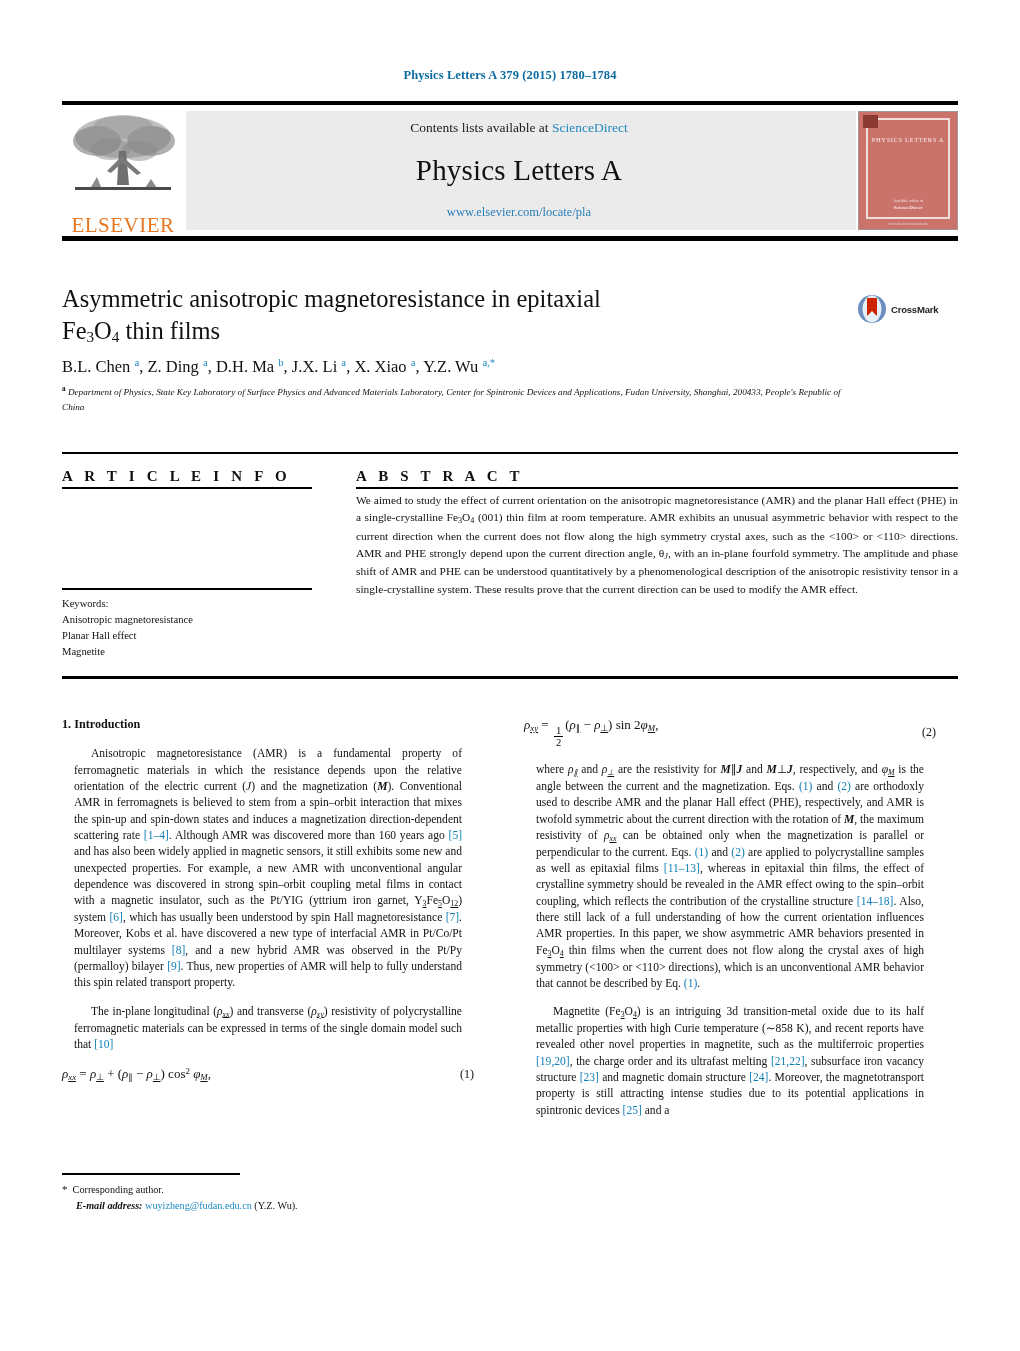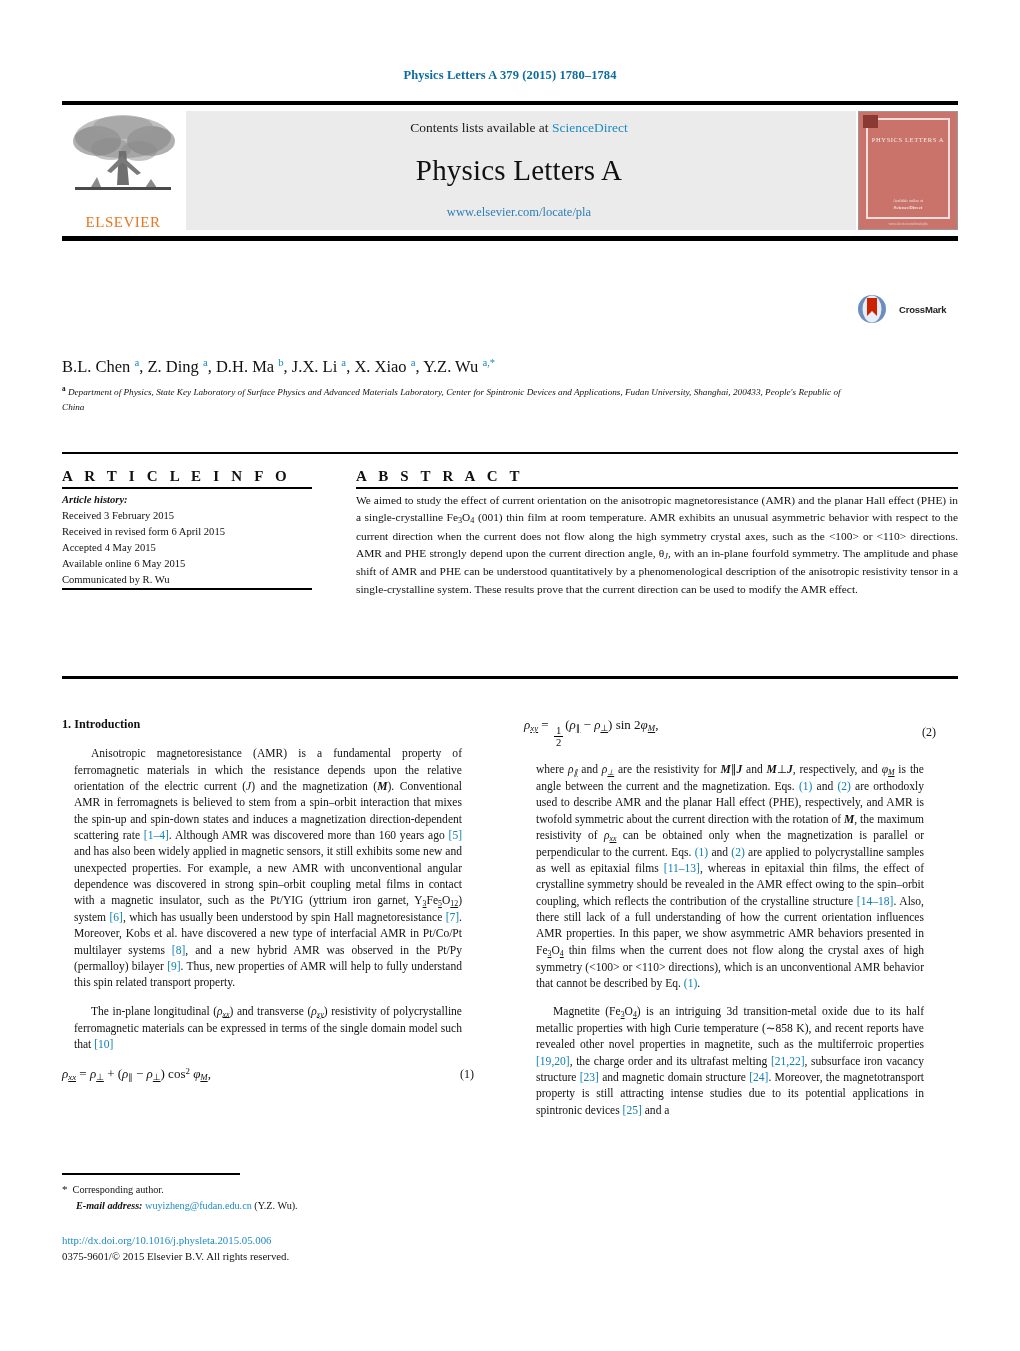--- a/index.html
+++ b/index.html
@@ -51,21 +51,21 @@
     display: flex;
     flex-direction: column;
     align-items: center;
     justify-content: flex-end;
     padding-bottom: 2px;
   }
   .tree-svg { display:block; }
   .elsevier-word {
     font-family: "Liberation Serif", serif;
     color: #E87722;
-    font-size: 15px;
+    font-size: 21px;
     letter-spacing: 0.5px;
     line-height: 1;
     margin-top: 16px;
     font-weight: normal;
   }
   .masthead-center {
     flex: 1 1 auto;
     background: #ebebeb;
     margin: 0 2px;
     height: 119px;
@@ -163,21 +163,21 @@
   .paper-title sub {
     font-size: 0.62em;
     vertical-align: -0.22em;
   }
   .crossmark {
     position: absolute;
     left: 857px; top: 292px;
     width: 96px; height: 34px;
     display: flex;
     align-items: center;
-    gap: 12px;
+    gap: 4px;
   }
   .crossmark-word {
     font-size: 9.5px;
     font-weight: bold;
     color: #222;
     font-family: "Liberation Sans", sans-serif;
     letter-spacing: -0.2px;
   }
 
   .authors {
@@ -388,20 +388,26 @@
       <div class="cover-foot">
         <span>Available online at</span><br>
         <b>ScienceDirect</b>
       </div>
       <div class="cover-bottom-line">www.elsevier.com/locate/pla</div>
     </div>
   </div>
 
   <div class="rule-heavy" style="top:236px;"></div>
 
+  <div class="title-block">
+    <h1 class="paper-title">
+      <span>Asymmetric anisotropic magnetoresistance in epitaxial</span><br>
+      <span><span>Fe</span><sub>3</sub><span>O</span><sub>4</sub><span> thin films</span></span>
+    </h1>
+  </div>
 
   <div class="crossmark">
     <svg width="30" height="30" viewBox="0 0 30 30">
       <circle cx="15" cy="15" r="14" fill="#6c8ebf"></circle>
       <ellipse cx="15" cy="15" rx="9.5" ry="13.5" fill="#e8eef6"></ellipse>
       <path d="M10 4 h10 v18 l-5 -5 l-5 5 Z" fill="#cc2200"></path>
     </svg>
     <span class="crossmark-word">CrossMark</span>
   </div>
 
@@ -412,31 +418,29 @@
   <div class="affils">
     <div><sup>a</sup> <span>Department of Physics, State Key Laboratory of Surface Physics and Advanced Materials Laboratory, Center for Spintronic Devices and Applications, Fudan University, Shanghai, 200433, People's Republic of China</span></div>
   </div>
 
   <div class="rule-thin" style="left:62px; top:452px; width:896px;"></div>
   <div class="col-head" style="left:62px; top:468px;">A R T I C L E   I N F O</div>
   <div class="col-head" style="left:356px; top:468px;">A B S T R A C T</div>
   <div class="rule-thin" style="left:62px; top:487px; width:250px;"></div>
   <div class="rule-thin" style="left:356px; top:487px; width:602px;"></div>
 
-  <div class="info-col">
-    <div class="lab">Article history:</div>
-    <div>Received 3 February 2015</div>
-    <div>Received in revised form 6 April 2015</div>
-    <div>Accepted 4 May 2015</div>
-    <div>Available online 6 May 2015</div>
-    <div>Communicated by R. Wu</div>
-  </div>
 
   <div class="kw-rule" style="top:588px;"></div>
 
+  <div class="kw-col">
+    <div class="lab">Keywords:</div>
+    <div>Anisotropic magnetoresistance</div>
+    <div>Planar Hall effect</div>
+    <div>Magnetite</div>
+  </div>
 
   <div class="abstract">
     <span>We aimed to study the effect of current orientation on the anisotropic magnetoresistance (AMR) and the planar Hall effect (PHE) in a single-crystalline Fe</span><sub>3</sub><span>O</span><sub>4</sub><span> (001) thin film at room temperature. AMR exhibits an unusual asymmetric behavior with respect to the current direction when the current does not flow along the high symmetry crystal axes, such as the &lt;100&gt; or &lt;110&gt; directions. AMR and PHE strongly depend upon the current direction angle, θ</span><sub style="font-style:italic">J</sub><span>, with an in-plane fourfold symmetry. The amplitude and phase shift of AMR and PHE can be understood quantitatively by a phenomenological description of the anisotropic resistivity tensor in a single-crystalline system. These results prove that the current direction can be used to modify the AMR effect.</span>
   </div>
 
   <div class="rule-heavy" style="top:676px; height:3px;"></div>
 
   <div class="body-col col-left">
     <div class="sec-head">1. Introduction</div>
 
@@ -473,18 +477,14 @@
     <div>
       <span class="star">*</span>
       &nbsp;<span>Corresponding author.</span>
     </div>
     <div style="padding-left:14px;">
       <span class="em-lab">E-mail address:</span>
       <a href="#">wuyizheng@fudan.edu.cn</a><span> (Y.Z. Wu).</span>
     </div>
   </div>
 
-  <div class="pubinfo">
-    <div class="doi-link">http://dx.doi.org/10.1016/j.physleta.2015.05.006</div>
-    <div>0375-9601/© 2015 Elsevier B.V. All rights reserved.</div>
-  </div>
 
 </div>
 
 </body></html>

